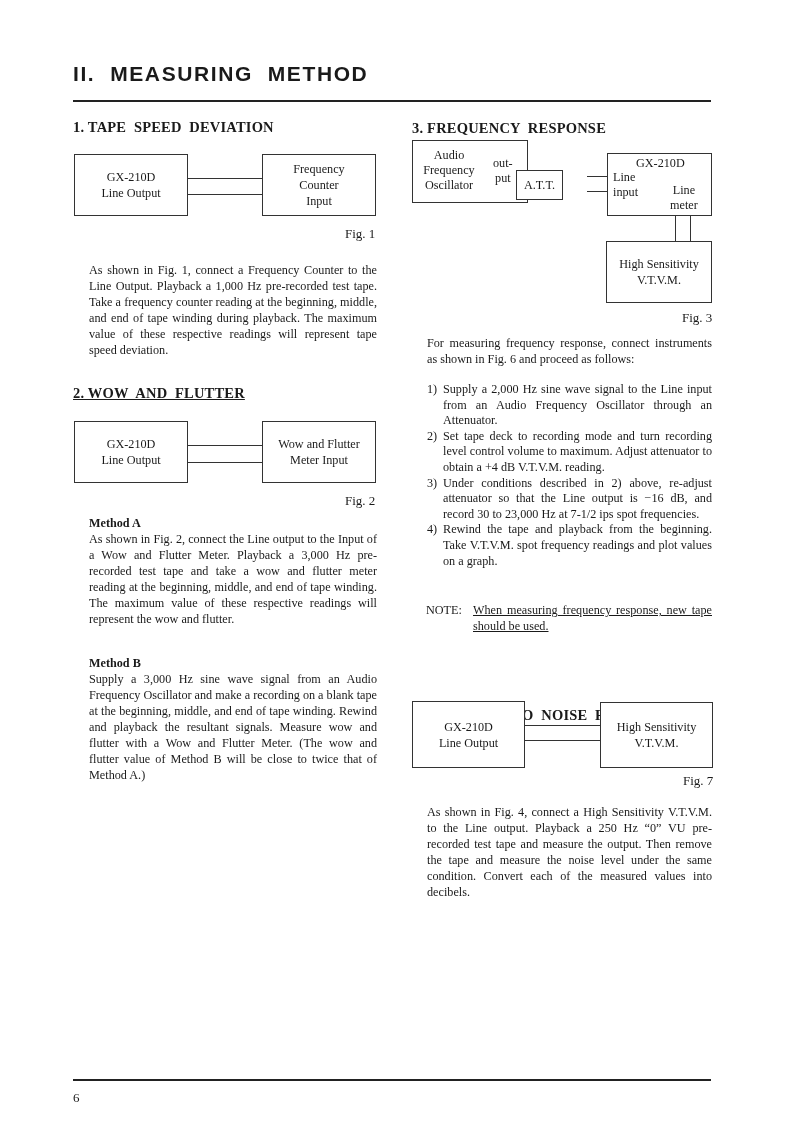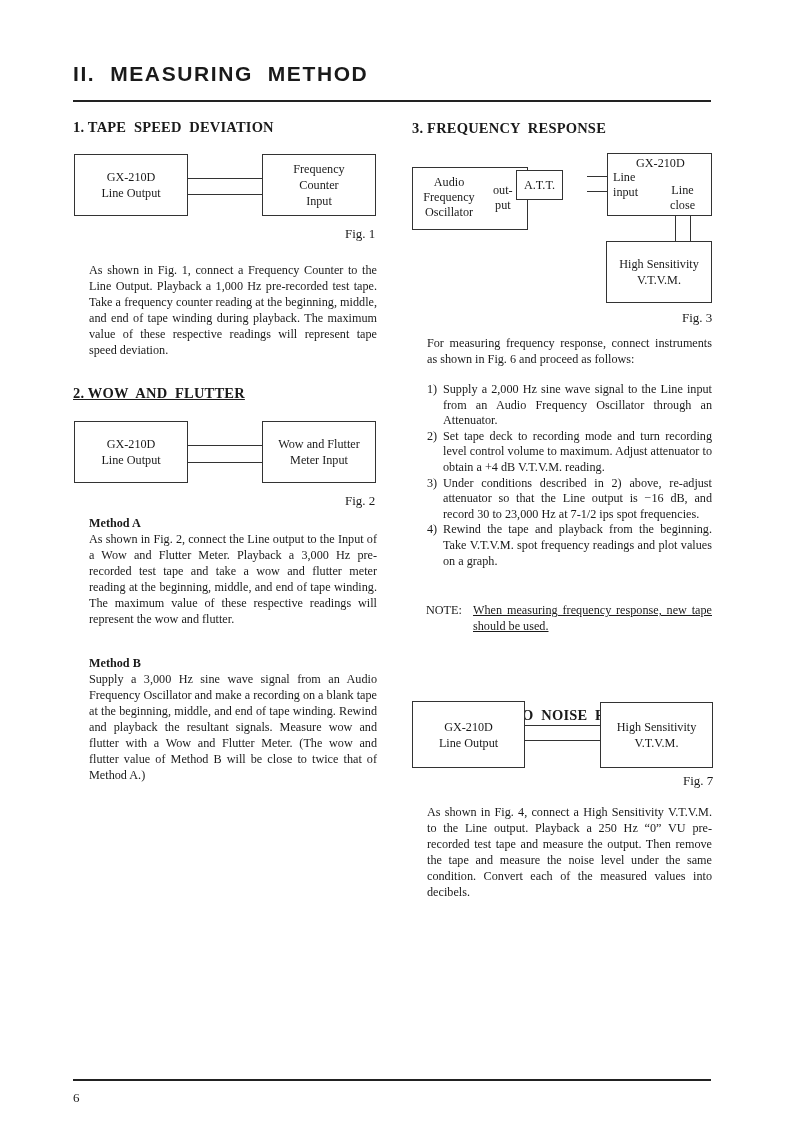--- a/index.html
+++ b/index.html
@@ -74,21 +74,21 @@
 
 <div class="abs para bold" style="left:89px; top:515px;">Method A</div>
 <div class="abs para" style="left:89px; top:531px; width:288px;">As shown in Fig. 2, connect the Line output to the Input of a Wow and Flutter Meter. Playback a 3,000 Hz pre-recorded test tape and take a wow and flutter meter reading at the beginning, middle, and end of tape winding. The maximum value of these respective readings will represent the wow and flutter.</div>
 
 <div class="abs para bold" style="left:89px; top:655px;">Method B</div>
 <div class="abs para" style="left:89px; top:671px; width:288px;">Supply a 3,000 Hz sine wave signal from an Audio Frequency Oscillator and make a recording on a blank tape at the beginning, middle, and end of tape winding. Rewind and playback the resultant signals. Measure wow and flutter with a Wow and Flutter Meter. (The wow and flutter value of Method B will be close to twice that of Method A.)</div>
 
 <div class="abs h2" style="left:412px; top:120px;">3. FREQUENCY  RESPONSE</div>
 
 <div>
-  <div class="box" style="left:412px; top:167px; width:116px; height:63px; justify-content:flex-start;padding-left:36px;">
+  <div class="box" style="left:412px; top:140px; width:116px; height:63px; justify-content:flex-start;padding-left:36px;">
     <div class="lbl" style="left:6px; top:7px; width:60px; text-align:center;">
       <span style="display:block">Audio</span>
       <span style="display:block">Frequency</span>
       <span style="display:block">Oscillator</span>
     </div>
     <div class="lbl" style="left:80px; top:15px; text-align:center;">
       <span style="display:block">out-</span>
       <span style="display:block">put</span>
     </div>
   </div>
@@ -98,21 +98,21 @@
   <div class="hline" style="left:587px; top:176px; width:20px;"></div>
   <div class="hline" style="left:587px; top:191px; width:20px;"></div>
   <div class="box" style="left:607px; top:153px; width:105px; height:63px;">
     <div class="lbl" style="left:28px; top:2px;">GX-210D</div>
     <div class="lbl" style="left:5px; top:16px; text-align:left;">
       <span style="display:block">Line</span>
       <span style="display:block">input</span>
     </div>
     <div class="lbl" style="left:62px; top:29px; text-align:center;">
       <span style="display:block">Line</span>
-      <span style="display:block">close</span>
+      <span style="display:block">meter</span>
     </div>
   </div>
   <div class="vline" style="left:675px; top:216px; height:25px;"></div>
   <div class="vline" style="left:690px; top:216px; height:25px;"></div>
   <div class="box boxtxt" style="left:606px; top:241px; width:106px; height:62px;">
     <div>
       <span>High Sensitivity</span>
       <span>V.T.V.M.</span>
     </div>
   </div>

